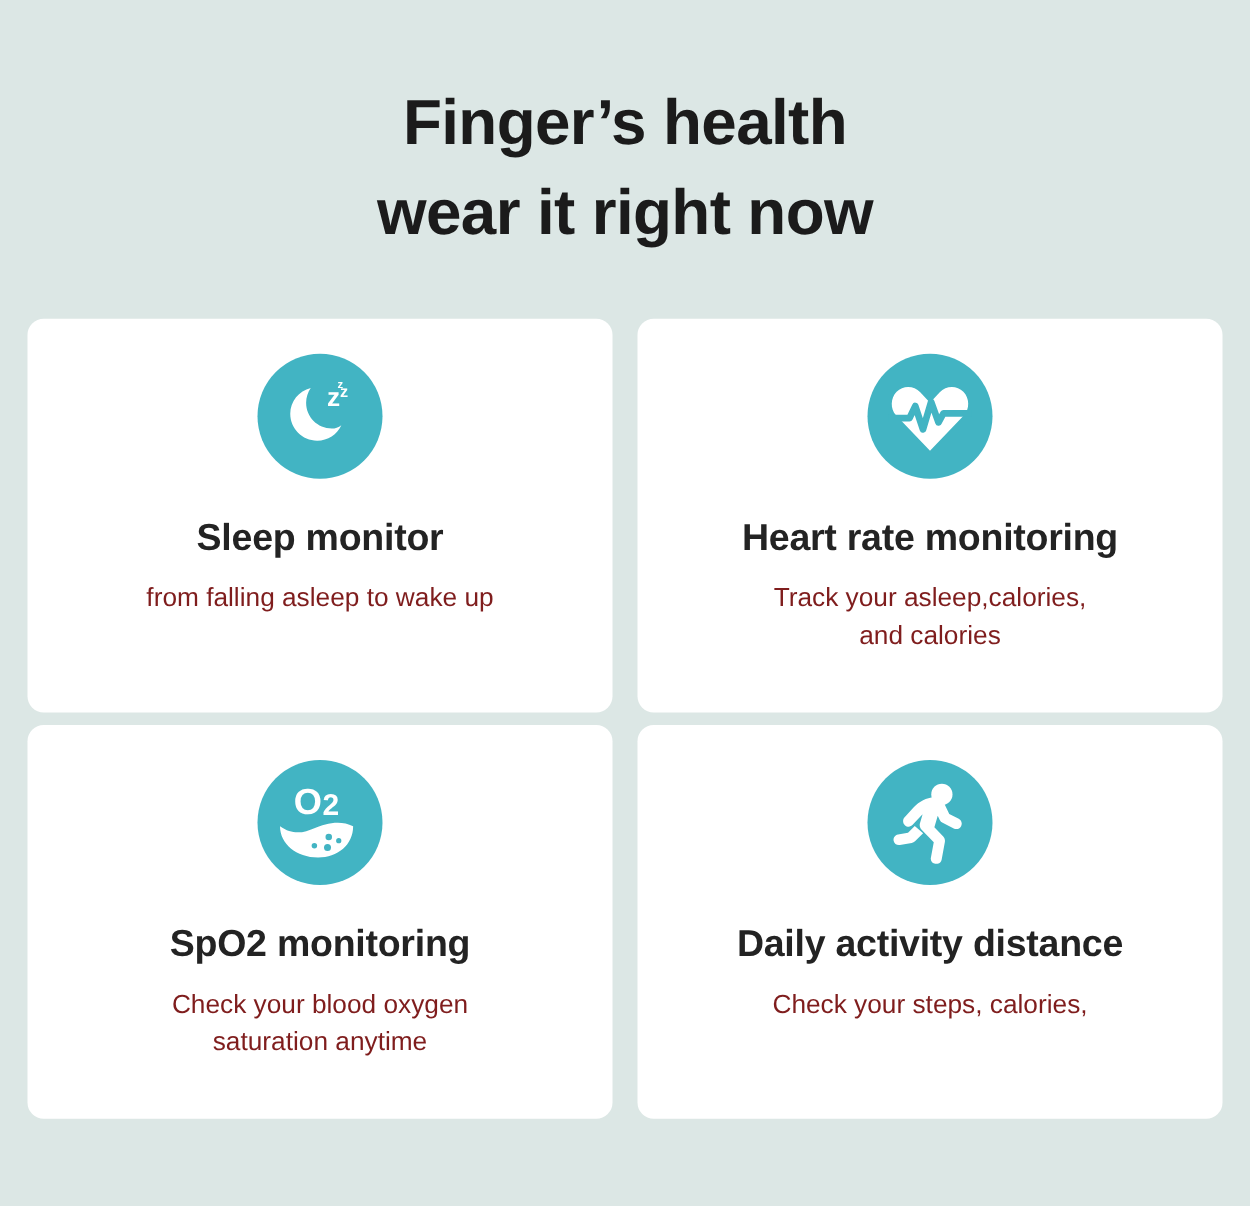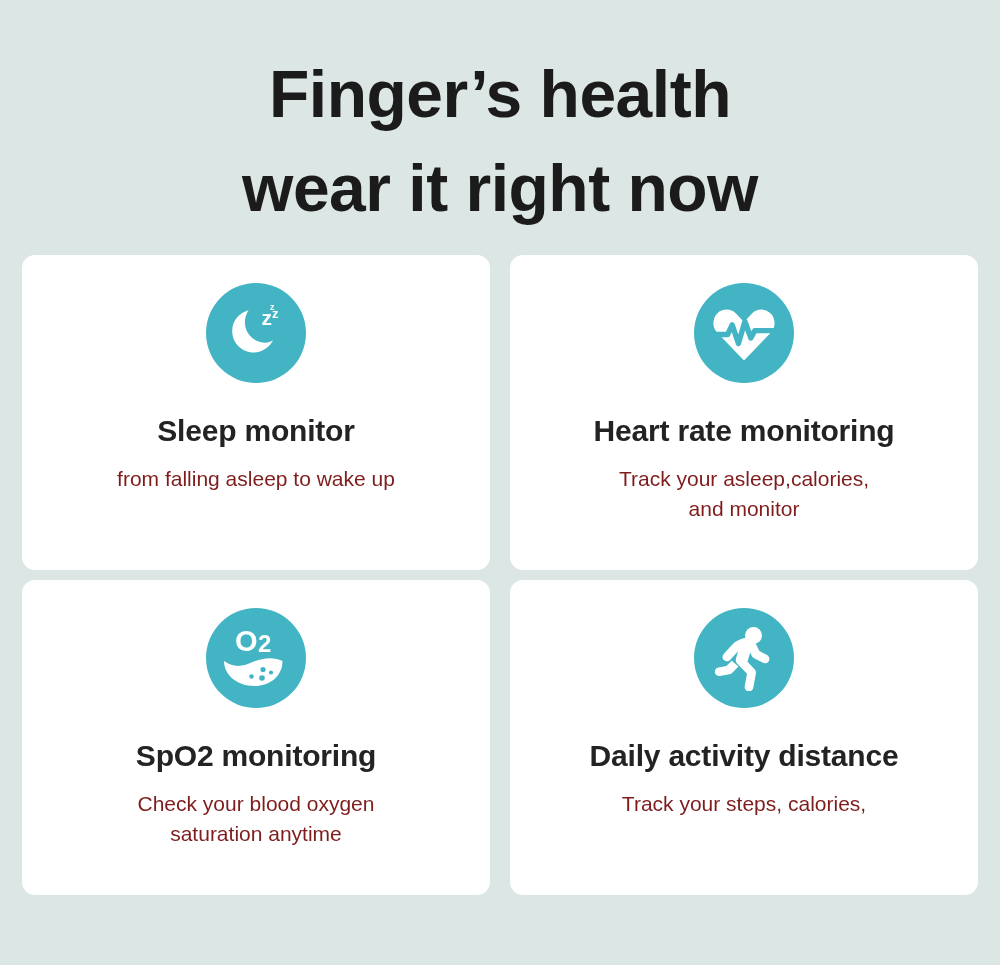--- a/index.html
+++ b/index.html
@@ -16,25 +16,25 @@
   .page {
     position: relative;
     width: 1000px;
     height: 965px;
     box-sizing: border-box;
   }
 
   
   .headline {
     margin: 0;
-    padding-top: 48px;
+    padding-top: 62px;
     text-align: center;
     color: #1b1b1b;
     font-weight: bold;
-    font-size: 66px;
+    font-size: 51px;
     line-height: 1.42;
     letter-spacing: -0.5px;
   }
   .headline .line {
     display: block;
   }
   .headline .lead-w {
     font-weight: 600;
   }
 
@@ -130,21 +130,21 @@
     <div class="card">
       <div class="icon-badge">
         <svg width="66" height="66" viewBox="0 0 66 66" aria-hidden="true">
           <path d="M33 60.5 5.8 32.2C1.1 27.3 1.3 18.4 6.3 13.4c5.3-5.3 13.9-4.9 18.9.4L33 22.1l7.8-8.3c5-5.3 13.6-5.7 18.9-.4 5 5 5.2 13.9.5 18.8L33 60.5z" fill="#ffffff"></path>
           <path d="M0 34.5h16.6l4.6-9.6 6.2 18.6 6.5-22 5.9 16.4 4-7.3h22.3" fill="none" stroke="#42b4c3" stroke-width="5.4" stroke-linecap="round" stroke-linejoin="round"></path>
         </svg>
       </div>
       <h2 class="card-title">Heart rate monitoring</h2>
       <p class="card-desc">
         <span class="line">Track your asleep,calories,</span>
-        <span class="line">and monitor</span>
+        <span class="line">and calories</span>
       </p>
     </div>
 
     <div class="card">
       <div class="icon-badge">
         <svg width="72" height="72" viewBox="0 0 72 72" aria-hidden="true">
           <text x="15" y="29" font-family="'Liberation Sans', sans-serif" font-size="29" font-weight="bold" fill="#ffffff">O</text>
           <text x="38" y="30" font-family="'Liberation Sans', sans-serif" font-size="24" font-weight="bold" fill="#ffffff">2</text>
           <path d="M4 39c10.5 7.5 19.5 5 27.5 1.5C40 37 52 33.5 62.5 39 62.5 54 50 64 34.5 64 17 64 4 53 4 39z" fill="#ffffff"></path>
           <circle cx="43" cy="47.5" r="2.6" fill="#42b4c3"></circle>
@@ -163,18 +163,18 @@
     <div class="card">
       <div class="icon-badge">
         <svg width="66" height="66" viewBox="0 0 66 66" aria-hidden="true">
           <circle cx="42.5" cy="10.5" r="8.5" fill="#ffffff"></circle>
           <path d="M36.5 21.5c-4.2.6-7.6 2.7-10.4 5.8l-7 7.6c-1.6 1.8-4.4 1.9-6.2.2-1.8-1.6-1.9-4.4-.2-6.2l7.3-8c4.4-4.8 10-7.7 16.4-8.1 3.4-.2 6.4 1.7 7.8 4.6l4.2 8.7 7.6 3.9c2.2 1.1 3 3.8 1.9 5.9-1.1 2.2-3.8 3-5.9 1.9l-8.9-4.6c-1-.5-1.8-1.3-2.3-2.3l-1.6-3.3-2.7 9.2 7.1 7.4c1.1 1.2 1.6 2.8 1.3 4.4l-2.6 14.1c-.4 2.4-2.7 4-5.1 3.5-2.4-.4-4-2.7-3.5-5.1l2.3-12.3-9.7-10.1c-1.3-1.3-1.8-3.2-1.4-5l3.6-12.2z" fill="#ffffff"></path>
           <path d="M27.5 41.5 21 47.9c-.7.7-1.6 1.2-2.6 1.4l-9.5 1.7c-2.4.4-4.6-1.2-5-3.5-.4-2.4 1.2-4.6 3.5-5l8-1.4 5.4-5.3 6.7 5.7z" fill="#ffffff"></path>
         </svg>
       </div>
       <h2 class="card-title">Daily activity distance</h2>
       <p class="card-desc">
-        <span class="line">Track your steps, calories,</span>
+        <span class="line">Check your steps, calories,</span>
       </p>
     </div>
 
   </div>
 </div>
 
 </body></html>

